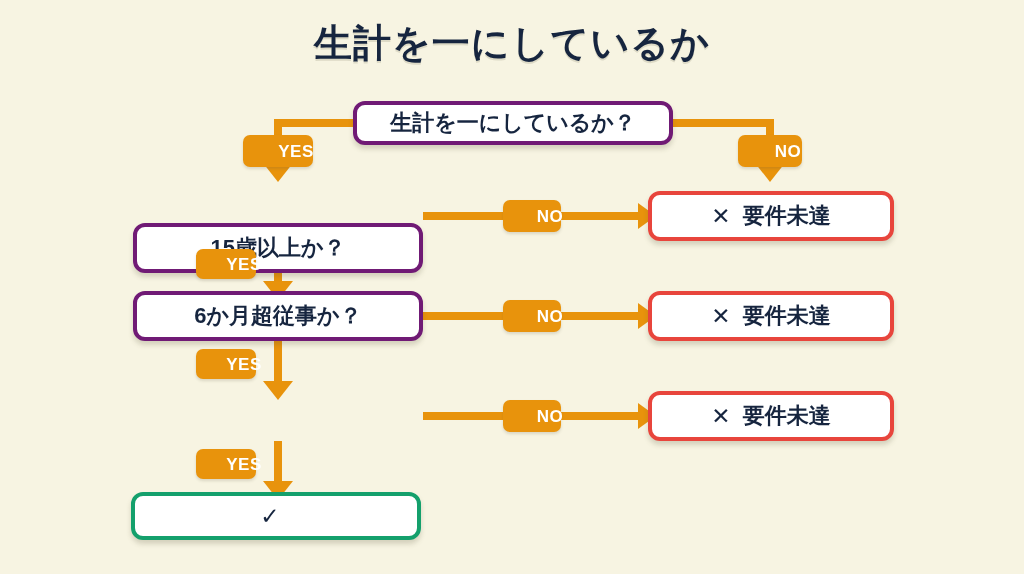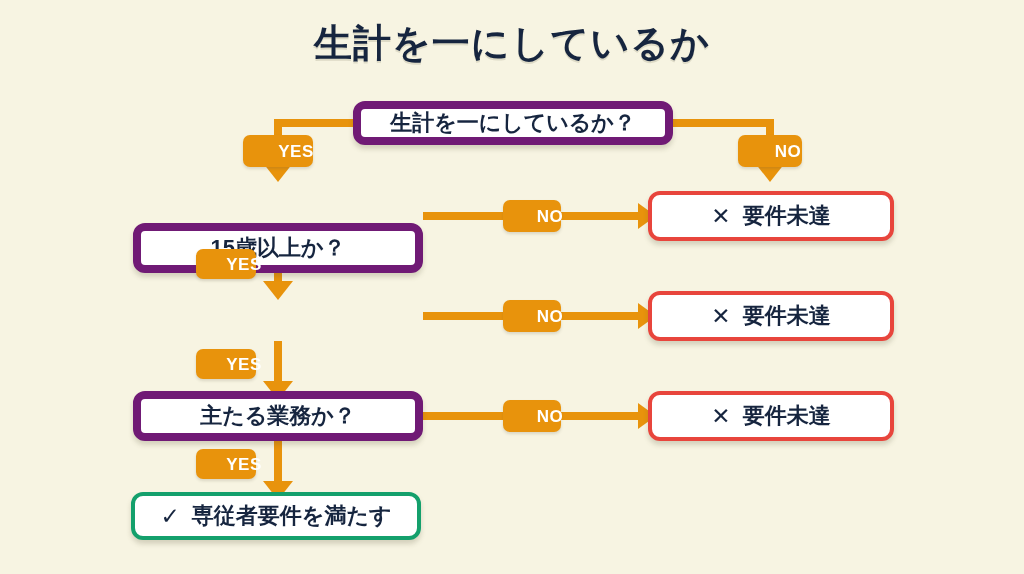--- a/index.html
+++ b/index.html
@@ -43,21 +43,21 @@
     border-radius: 12px;
     display: flex;
     align-items: center;
     justify-content: center;
     font-weight: 700;
     color: #16253f;
     box-shadow: 0 4px 5px rgba(90,85,60,0.22);
     z-index: 5;
   }
   .box.decision {
-    border: 8px solid #701a75;
+    border: 4px solid #701a75;
     font-size: 22px;
   }
   .box.fail {
     border: 4px solid #e8453c;
     font-size: 22px;
   }
   .box.pass {
     border: 4px solid #14a06c;
     font-size: 22px;
   }
@@ -152,49 +152,48 @@
 
   <div class="box fail" style="left:648px; top:191px; width:246px; height:50px;">
     <span class="mark">✕</span>
     <span class="box-label">要件未達</span>
   </div>
 
   <div class="seg v" style="left:274px; top:241px; height:44px;"></div>
   <div class="arrowdown" style="left:263px; top:281px;"></div>
   <div class="badge" style="left:196px; top:249px; width:60px; height:30px;">YES</div>
 
+  <div class="box decision" style="left:133px; top:291px; width:290px; height:50px;">
+    <span class="box-label">6か月超従事か？</span>
+  </div>
 
   <div class="seg h" style="left:423px; top:312px; width:220px;"></div>
   <div class="arrowright" style="left:638px; top:303px;"></div>
   <div class="badge" style="left:503px; top:300px; width:58px; height:32px;">NO</div>
 
   <div class="box fail" style="left:648px; top:291px; width:246px; height:50px;">
     <span class="mark">✕</span>
     <span class="box-label">要件未達</span>
   </div>
 
   <div class="seg v" style="left:274px; top:341px; height:44px;"></div>
   <div class="arrowdown" style="left:263px; top:381px;"></div>
   <div class="badge" style="left:196px; top:349px; width:60px; height:30px;">YES</div>
 
-  <div class="box decision" style="left:133px; top:391px; width:290px; height:50px;">
-    <span class="box-label">主たる業務か？</span>
-  </div>
 
   <div class="seg h" style="left:423px; top:412px; width:220px;"></div>
   <div class="arrowright" style="left:638px; top:403px;"></div>
   <div class="badge" style="left:503px; top:400px; width:58px; height:32px;">NO</div>
 
   <div class="box fail" style="left:648px; top:391px; width:246px; height:50px;">
     <span class="mark">✕</span>
     <span class="box-label">要件未達</span>
   </div>
 
   <div class="seg v" style="left:274px; top:441px; height:44px;"></div>
   <div class="arrowdown" style="left:263px; top:481px;"></div>
   <div class="badge" style="left:196px; top:449px; width:60px; height:30px;">YES</div>
 
   <div class="box pass" style="left:131px; top:492px; width:290px; height:48px;">
     <span class="mark">✓</span>
-    <span class="box-label">専従者要件を満たす</span>
   </div>
 
 </div>
 
 </body></html>

